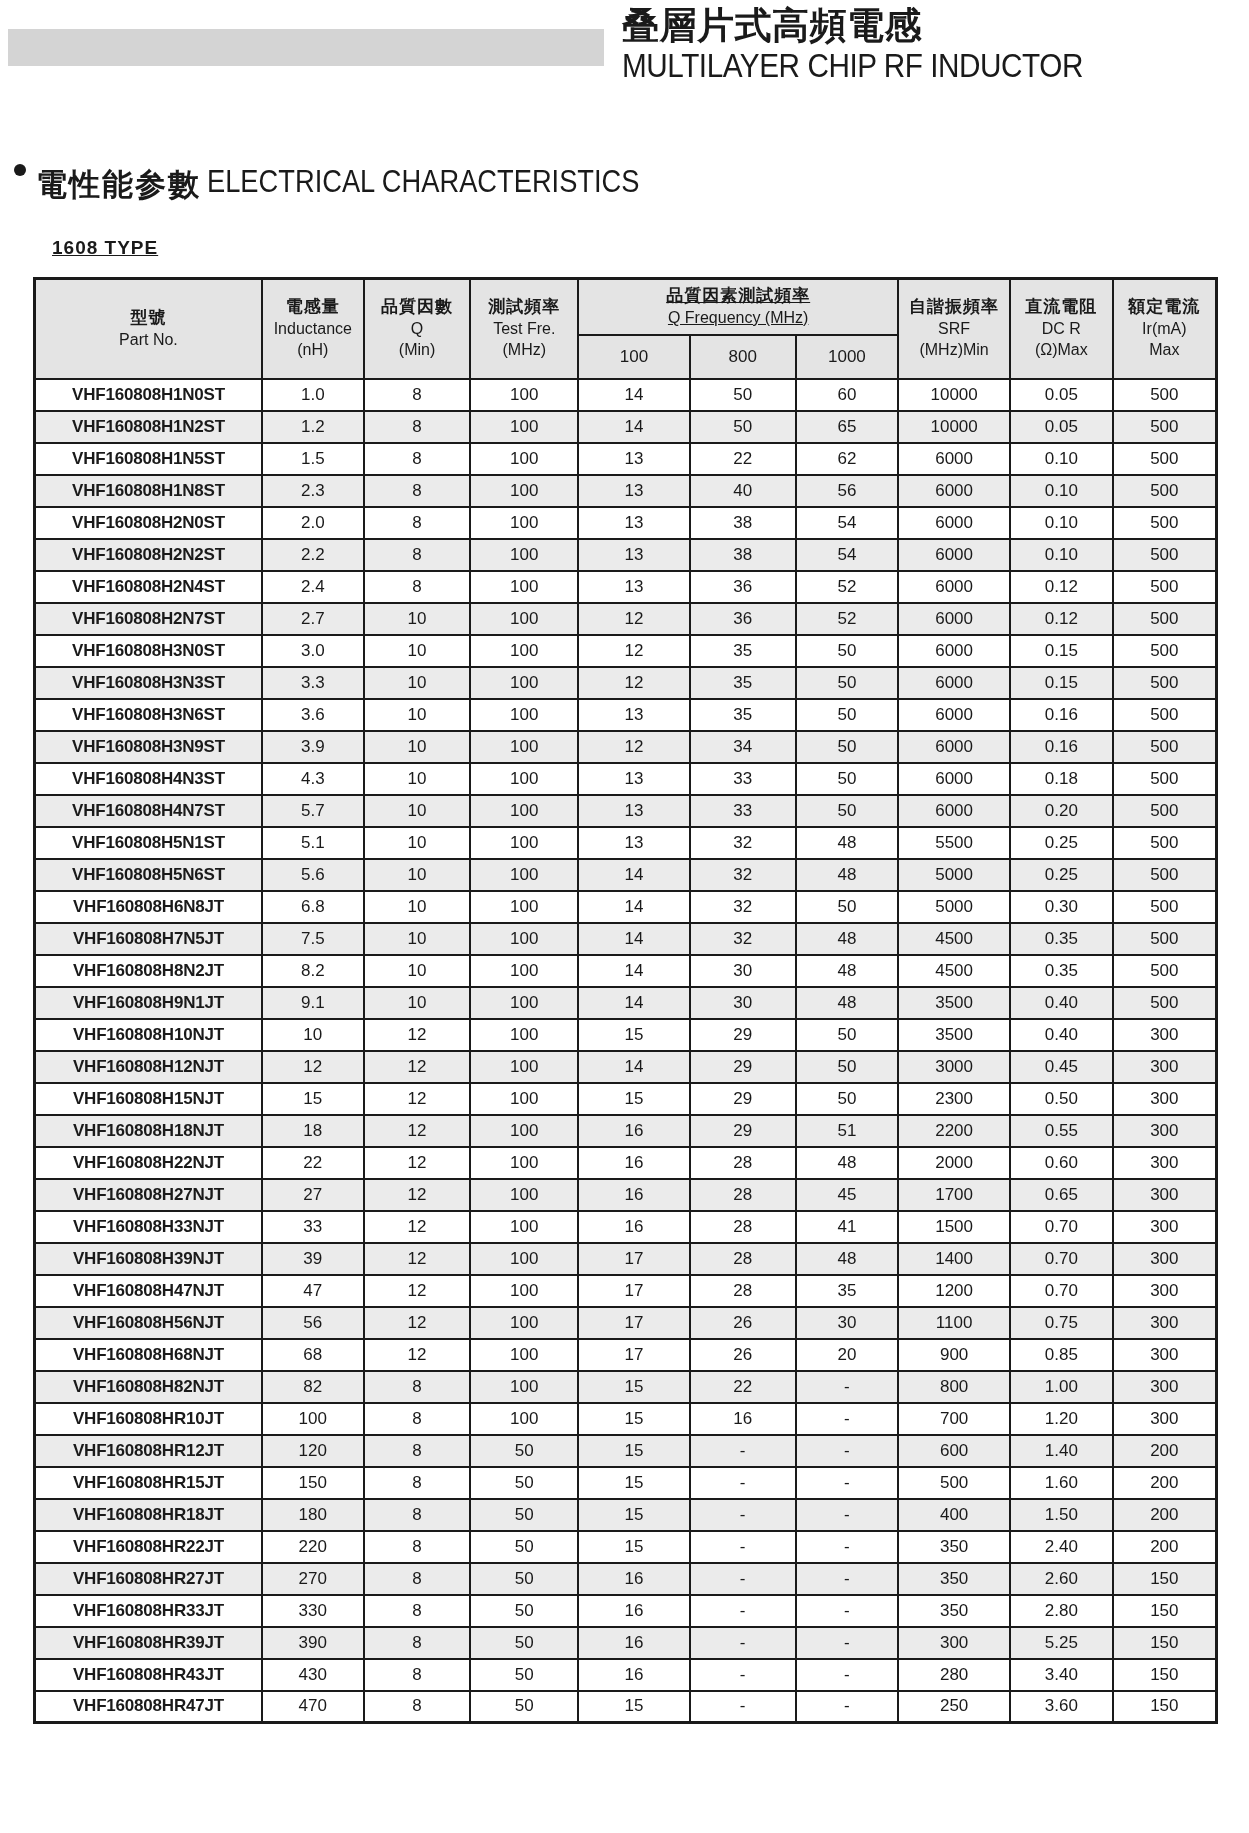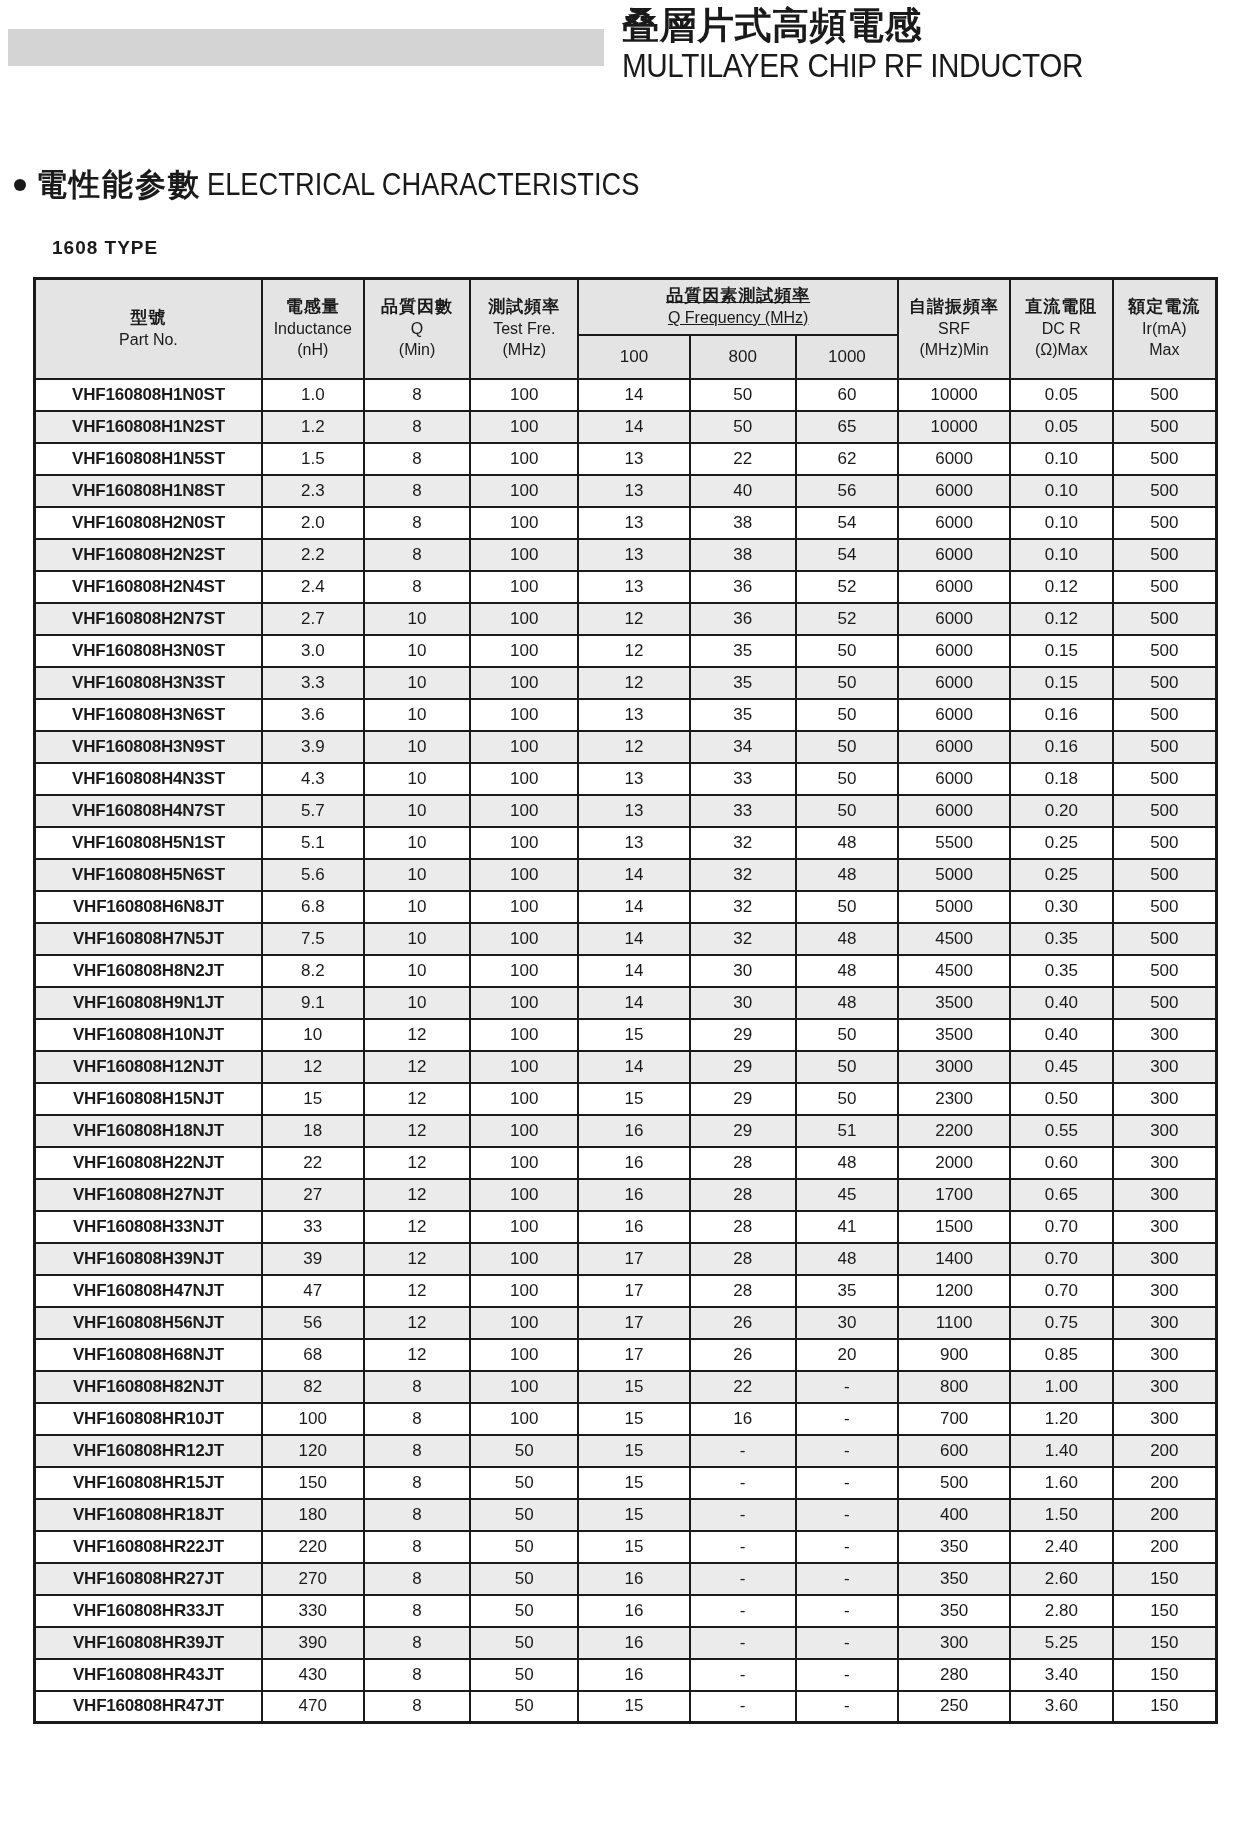--- a/index.html
+++ b/index.html
@@ -7,27 +7,27 @@
   body { font-family:"Liberation Sans","DejaVu Sans",sans-serif; color:#1a1a1a; }
   .page { position:relative; width:1249px; height:1833px; background:#ffffff; overflow:hidden; }
 
   .accent-bar { position:absolute; left:8px; top:29px; width:596px; height:37px; background:#d4d4d4; }
 
   .title-block { position:absolute; left:622px; top:5px; }
   .title-zh { font-size:37px; font-weight:700; line-height:1.15; letter-spacing:0.5px; white-space:nowrap; }
   .title-en { font-size:33px; font-weight:500; line-height:1.0; margin-top:1px; white-space:nowrap;
               transform:scaleX(0.90); transform-origin:left center; letter-spacing:-0.5px; }
 
-  .section-heading { position:absolute; left:14px; top:164px; display:flex; align-items:center; }
+  .section-heading { position:absolute; left:14px; top:164px; display:flex; }
   .bullet { width:12px; height:12px; border-radius:50%; background:#1a1a1a; margin-right:10px; flex:0 0 auto; }
   .heading-zh { font-size:31px; font-weight:600; letter-spacing:2px; white-space:nowrap; }
   .heading-en { font-size:31px; font-weight:400; white-space:nowrap; transform:scaleX(0.88);
                 transform-origin:left center; margin-left:6px; }
 
-  .type-label { position:absolute; left:52px; top:237px; font-size:19px; font-weight:600; letter-spacing:1px; }
+  .type-label { position:absolute; left:52px; top:237px; font-size:19px; font-weight:600; letter-spacing:1px;text-decoration:underline; }
 
   table.spec { position:absolute; left:33px; top:277px; width:1185px;
                border-collapse:collapse; table-layout:fixed; }
   table.spec th, table.spec td { border:2px solid #1a1a1a; text-align:center; vertical-align:middle; }
   table.spec { border:3px solid #1a1a1a; }
   thead th { background:#e4e4e4; font-weight:400; padding:0 2px; }
   thead tr.h-top th { height:56px; }
   thead tr.h-sub th { height:44px; font-size:17px; }
   thead th .zh { font-size:17px; font-weight:600; letter-spacing:1px; line-height:1.35; }
   thead th .en { font-size:16px; font-weight:400; line-height:1.3; }

